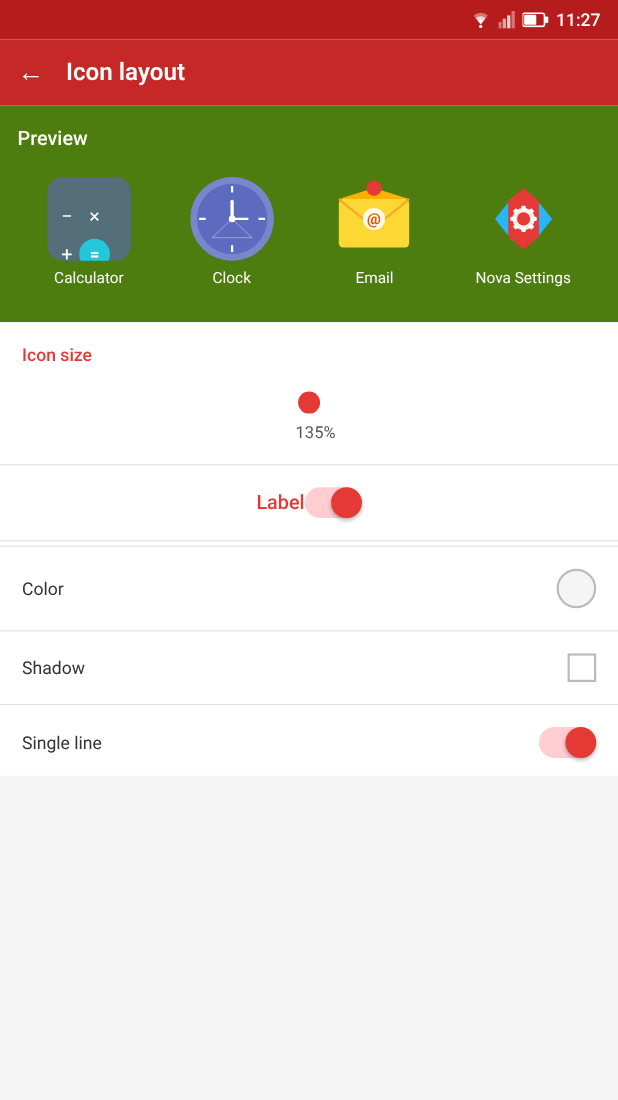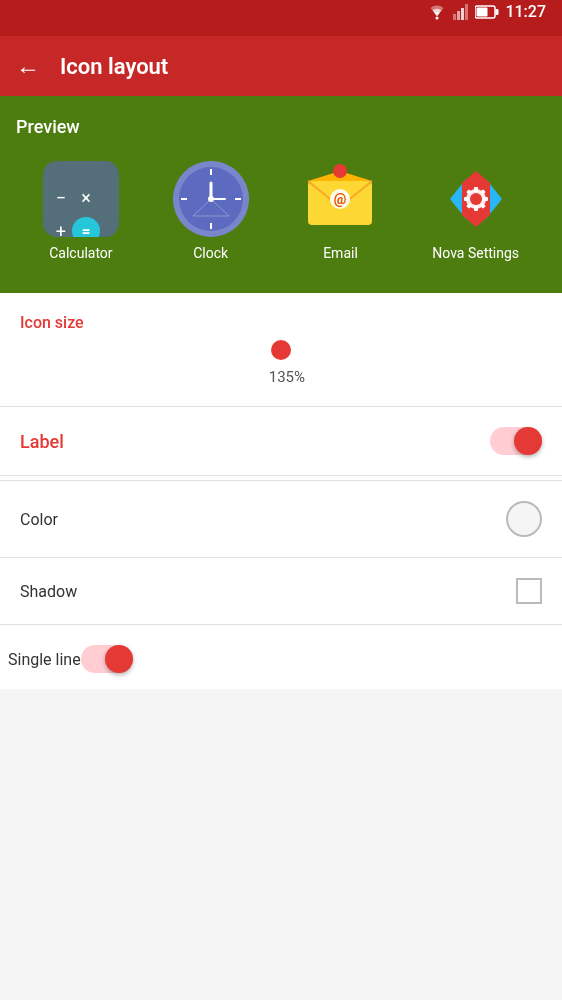--- a/index.html
+++ b/index.html
@@ -9,23 +9,23 @@
       font-family: 'Roboto', Arial, sans-serif;
       background: #f5f5f5;
       overflow: hidden;
     }
 
     
     .status-bar {
       background: #b71c1c;
       height: 36px;
       display: flex;
-      align-items: flex-end;
+      align-items: center;
       justify-content: flex-end;
-      padding: 15px 16px;
+      padding: 0 16px;
       gap: 8px;
     }
     .status-icons {
       display: flex;
       align-items: center;
       gap: 6px;
     }
     .status-time {
       color: white;
       font-size: 16px;
@@ -135,21 +135,21 @@
     }
 
     
     .section {
       padding: 20px 20px 16px;
     }
     .section-title {
       color: #e53935;
       font-size: 16px;
       font-weight: 500;
-      margin-bottom: 16px;
+      margin-bottom: 32px;
     }
     .slider-row {
       display: flex;
       align-items: center;
       gap: 16px;
       flex-direction: column;
     }
     .slider-container {
       flex: 1;
       position: relative;
@@ -188,21 +188,21 @@
     .divider {
       height: 1px;
       background: #e0e0e0;
       margin: 4px 0;
     }
 
     
     .label-row {
       display: flex;
       align-items: center;
-      justify-content: space-between;
+      justify-content: center;
       padding: 16px 20px;
     }
     .label-text {
       color: #e53935;
       font-size: 18px;
       font-weight: 500;
     }
     
     .toggle {
       width: 52px;
@@ -332,21 +332,22 @@
       height: 26px;
       border: 2px solid #bbb;
       background: white;
       cursor: pointer;
     }
 
     
     .single-line-row {
       display: flex;
       align-items: center;
-      padding: 16px 8px;
+      justify-content: space-between;
+      padding: 16px 20px;
     }
     .single-line-label {
       color: #333;
       font-size: 16px;
     }
     .toggle-on {
       width: 52px;
       height: 28px;
       background: #ffcdd2;
       border-radius: 14px;

